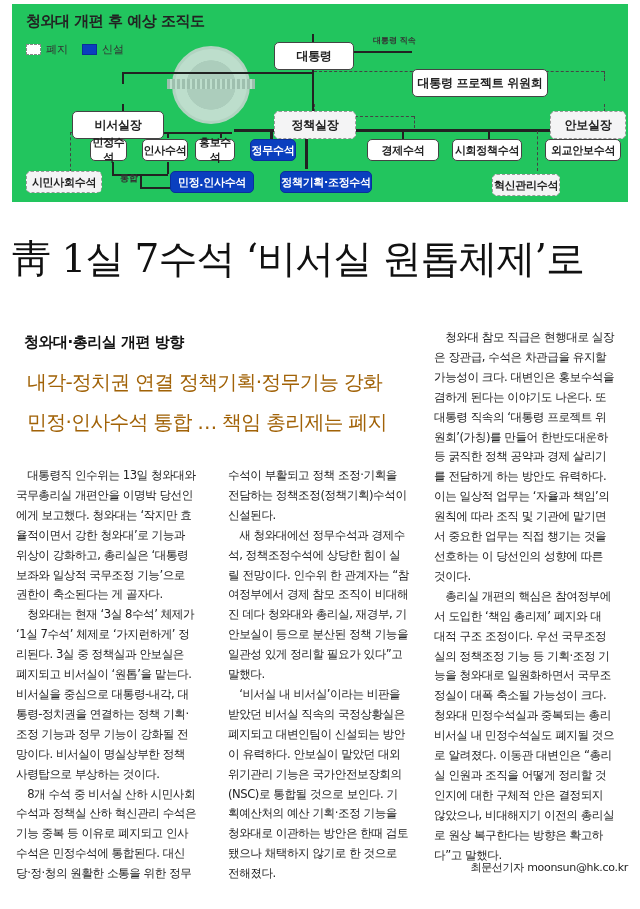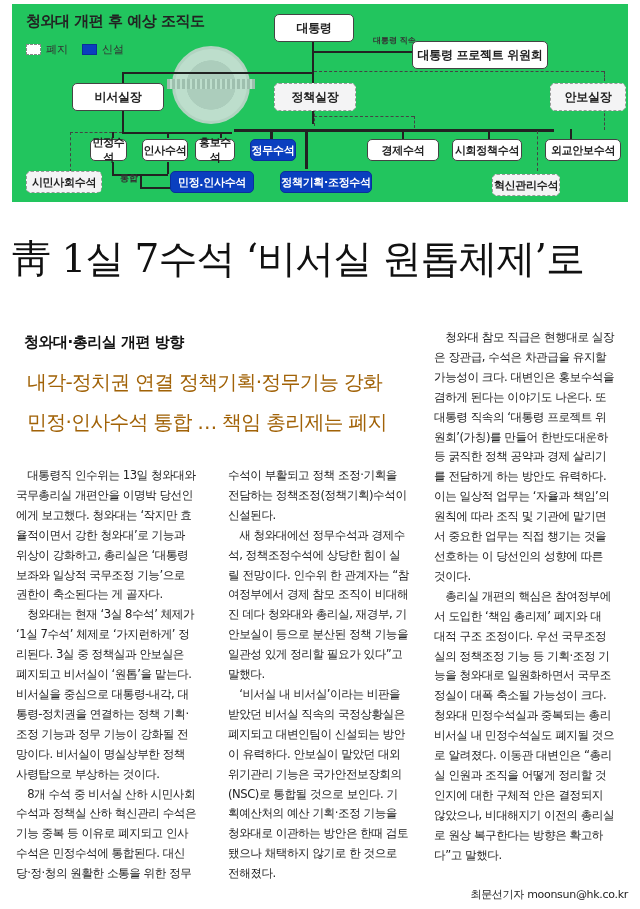--- a/index.html
+++ b/index.html
@@ -29,21 +29,21 @@
   }
   .seal:after { content: ""; position: absolute; left: -8px; right: -8px; top: 30px; height: 10px; background: repeating-linear-gradient(90deg,#bdbec2 0 3px,#e4e5e8 3px 5px); }
 
   .box {
     position: absolute; height: 22px; border-radius: 5px; font-size: 11px; font-weight: bold;
     display: flex; align-items: center; justify-content: center; letter-spacing: -0.3px;
     background: #fff; border: 1.5px solid #444; color: #222;
   }
   .box.dashed { border: 1.5px dashed #9a9a9a; background: #f4f4f5; }
   .box.new { background: #0a3fbf; border: 1.5px solid #0a2f9a; color: #fff; }
-  .box.big { height: 28px; font-size: 12px; }
+  .box.big { height: 28px; font-size: 12px; margin-top: 28px; }
   .line { position: absolute; background: #222; }
   .dline { position: absolute; border-color: #444; border-style: dashed; border-width: 0; }
   .lbl { position: absolute; font-size: 8px; color: #333; font-weight: bold; }
 
   
   .headline {
     position: absolute; left: 12px; top: 232px; width: 616px;
     font-family: "DejaVu Serif", serif; font-size: 39px; color: #111; letter-spacing: -1px;
     white-space: nowrap;
   }
@@ -56,21 +56,21 @@
 
   
   .col {
     position: absolute; width: 196px; font-size: 11.6px; line-height: 19.9px;
     color: #222; letter-spacing: -0.45px; text-align: justify;
   }
   .col .line-txt { display: block; white-space: nowrap; overflow: hidden; }
   #col1 { left: 16px; top: 466px; }
   #col2 { left: 228px; top: 466px; }
   #col3 { left: 434px; top: 328px; }
-  .byline { position: absolute; right: 12px; top: 887px; font-size: 11px; color: #222; letter-spacing: -0.3px; text-align: center; }
+  .byline { position: absolute; right: 12px; top: 860px; font-size: 11px; color: #222; letter-spacing: -0.3px; text-align: center; }
 </style>
 </head>
 <body>
 
 <div id="chart">
   <div class="chart-title">청와대 개편 후 예상 조직도</div>
   <div class="legend">
     <span class="item">
       <span class="sw dash"></span>
       <span>폐지</span>

